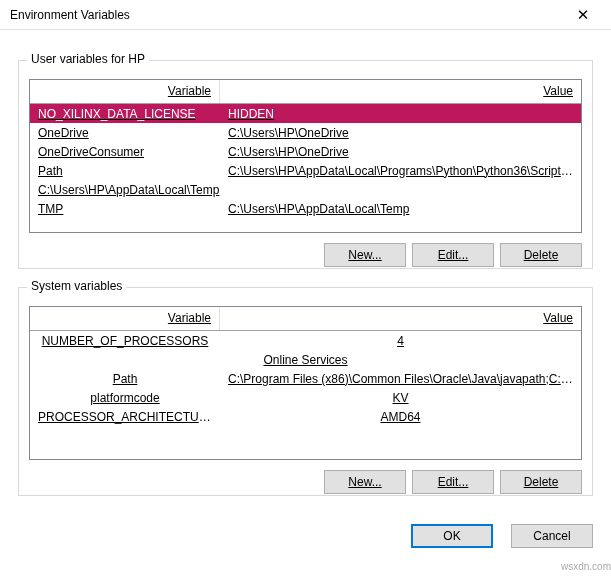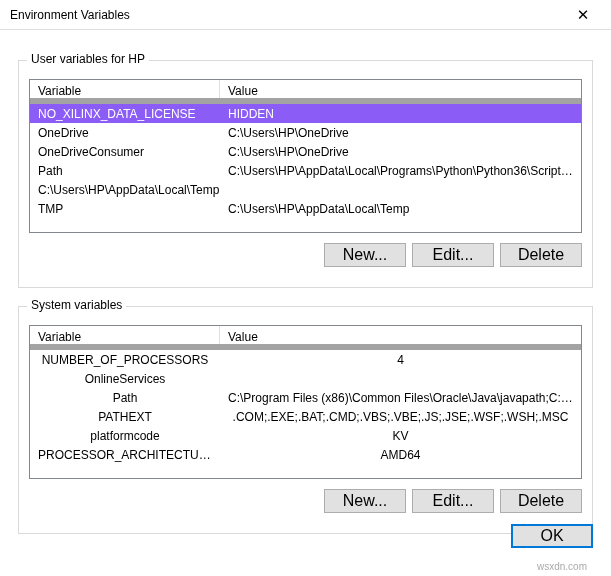--- a/index.html
+++ b/index.html
@@ -1,38 +1,38 @@
 <!DOCTYPE html>
 <html><head>
   <meta charset="utf-8">
   <style>
     * { box-sizing: border-box; margin: 0; padding: 0; }
     body { font-family: "Segoe UI", Tahoma, sans-serif; font-size: 12px; background: #fff; color: #000; width: 611px; height: 576px; overflow: hidden; position: relative; }
     .titlebar { height: 30px; border-bottom: 1px solid #e0e0e0; display: flex; align-items: center; padding: 0 8px 0 10px; }
     .titlebar .title { flex: 1; font-size: 12px; }
     .titlebar .close { width: 40px; text-align: center; font-size: 15px; cursor: pointer; }
     .content { padding: 12px 18px 0 18px; }
-    .groupbox { border: 1px solid #d9d9d9; position: relative; margin-top: 18px; padding: 18px 10px 20px 10px; }
+    .groupbox { border: 1px solid #d9d9d9; position: relative; margin-top: 18px; padding: 18px 10px 1px 10px; text-decoration: underline; }
     .groupbox .legend { position: absolute; top: -9px; left: 8px; background: #fff; padding: 0 4px; font-size: 12px; }
     .listview { border: 1px solid #828790; height: 154px; overflow: hidden; position: relative; background: #fff; }
-    .lv-headers { display: flex; height: 24px; border-bottom: 6px solid #a3a3a3; }
+    .lv-headers { display: flex; height: 24px; border-bottom: 1px solid #a3a3a3; text-align: right; }
     .lv-col { padding: 4px 8px; font-size: 12px; }
     .lv-col-var { width: 190px; border-right: 1px solid #e0e0e0; }
     .lv-col-val { flex: 1; }
     .lv-body { overflow-y: scroll; height: 128px; }
     .lv-row { display: flex; height: 19px; align-items: center; white-space: nowrap; }
-    .lv-row.sel { background: #8b5cf6; color: #fff; }
+    .lv-row.sel { background: #be185d; color: #fff; }
     .lv-cell { padding: 2px 8px; overflow: hidden; text-overflow: ellipsis; }
     .lv-cell-var { width: 190px; flex-shrink: 0; }
     .lv-cell-val { flex: 1; overflow: hidden; text-overflow: ellipsis; }
     .btnrow { display: flex; justify-content: flex-end; gap: 6px; margin-top: 10px; }
-    .btn { min-width: 82px; height: 24px; border: 1px solid #adadad; background: #e1e1e1; font-family: inherit; font-size: 16px; cursor: pointer; }
+    .btn { min-width: 82px; height: 24px; border: 1px solid #adadad; background: #e1e1e1; font-family: inherit; font-size: 12px; cursor: pointer; }
     .dialog-footer { position: absolute; bottom: 28px; right: 18px; display: flex; gap: 18px; }
     .btn.default { border: 2px solid #0078d7; }
-    .watermark { position: absolute; bottom: 4px; right: 24px; font-size: 10px; color: #aaa; }
+    .watermark { position: absolute; bottom: 4px; right: 0; font-size: 10px; color: #aaa; }
     
     .lv-body::-webkit-scrollbar { width: 16px; }
     .lv-body::-webkit-scrollbar-track { background: #f0f0f0; }
     .lv-body::-webkit-scrollbar-thumb { background: #c0c0c0; }
     .sys .lv-body { height: 128px; text-align: center; }
   </style>
 </head>
 <body>
 
 <div class="titlebar">
@@ -88,29 +88,25 @@
       <div class="lv-headers">
         <div class="lv-col lv-col-var">Variable</div>
         <div class="lv-col lv-col-val">Value</div>
       </div>
       <div class="lv-body" id="sys-lv-body">
           <div class="lv-row">
             <div class="lv-cell lv-cell-var">NUMBER_OF_PROCESSORS</div>
             <div class="lv-cell lv-cell-val">4</div>
           </div>
           <div class="lv-row">
-            <div class="lv-cell lv-cell-var">OnlineServices</div>
+            <div class="lv-cell lv-cell-val">Online Services</div>
           </div>
           <div class="lv-row">
             <div class="lv-cell lv-cell-var">Path</div>
             <div class="lv-cell lv-cell-val">C:\Program Files (x86)\Common Files\Oracle\Java\javapath;C:\Pro...</div>
-          </div>
-          <div class="lv-row">
-            <div class="lv-cell lv-cell-var">PATHEXT</div>
-            <div class="lv-cell lv-cell-val">.COM;.EXE;.BAT;.CMD;.VBS;.VBE;.JS;.JSE;.WSF;.WSH;.MSC</div>
           </div>
           <div class="lv-row">
             <div class="lv-cell lv-cell-var">platformcode</div>
             <div class="lv-cell lv-cell-val">KV</div>
           </div>
           <div class="lv-row">
             <div class="lv-cell lv-cell-var">PROCESSOR_ARCHITECTURE</div>
             <div class="lv-cell lv-cell-val">AMD64</div>
           </div>
         </div>
@@ -119,15 +115,16 @@
       <button class="btn">New...</button>
       <button class="btn">Edit...</button>
       <button class="btn">Delete</button>
     </div>
   </div>
 
 </div>
 
 <div class="dialog-footer">
   <button class="btn default">OK</button>
+  <button class="btn">Cancel</button>
 </div>
 
 <div class="watermark">wsxdn.com</div>
 
 </body></html>

